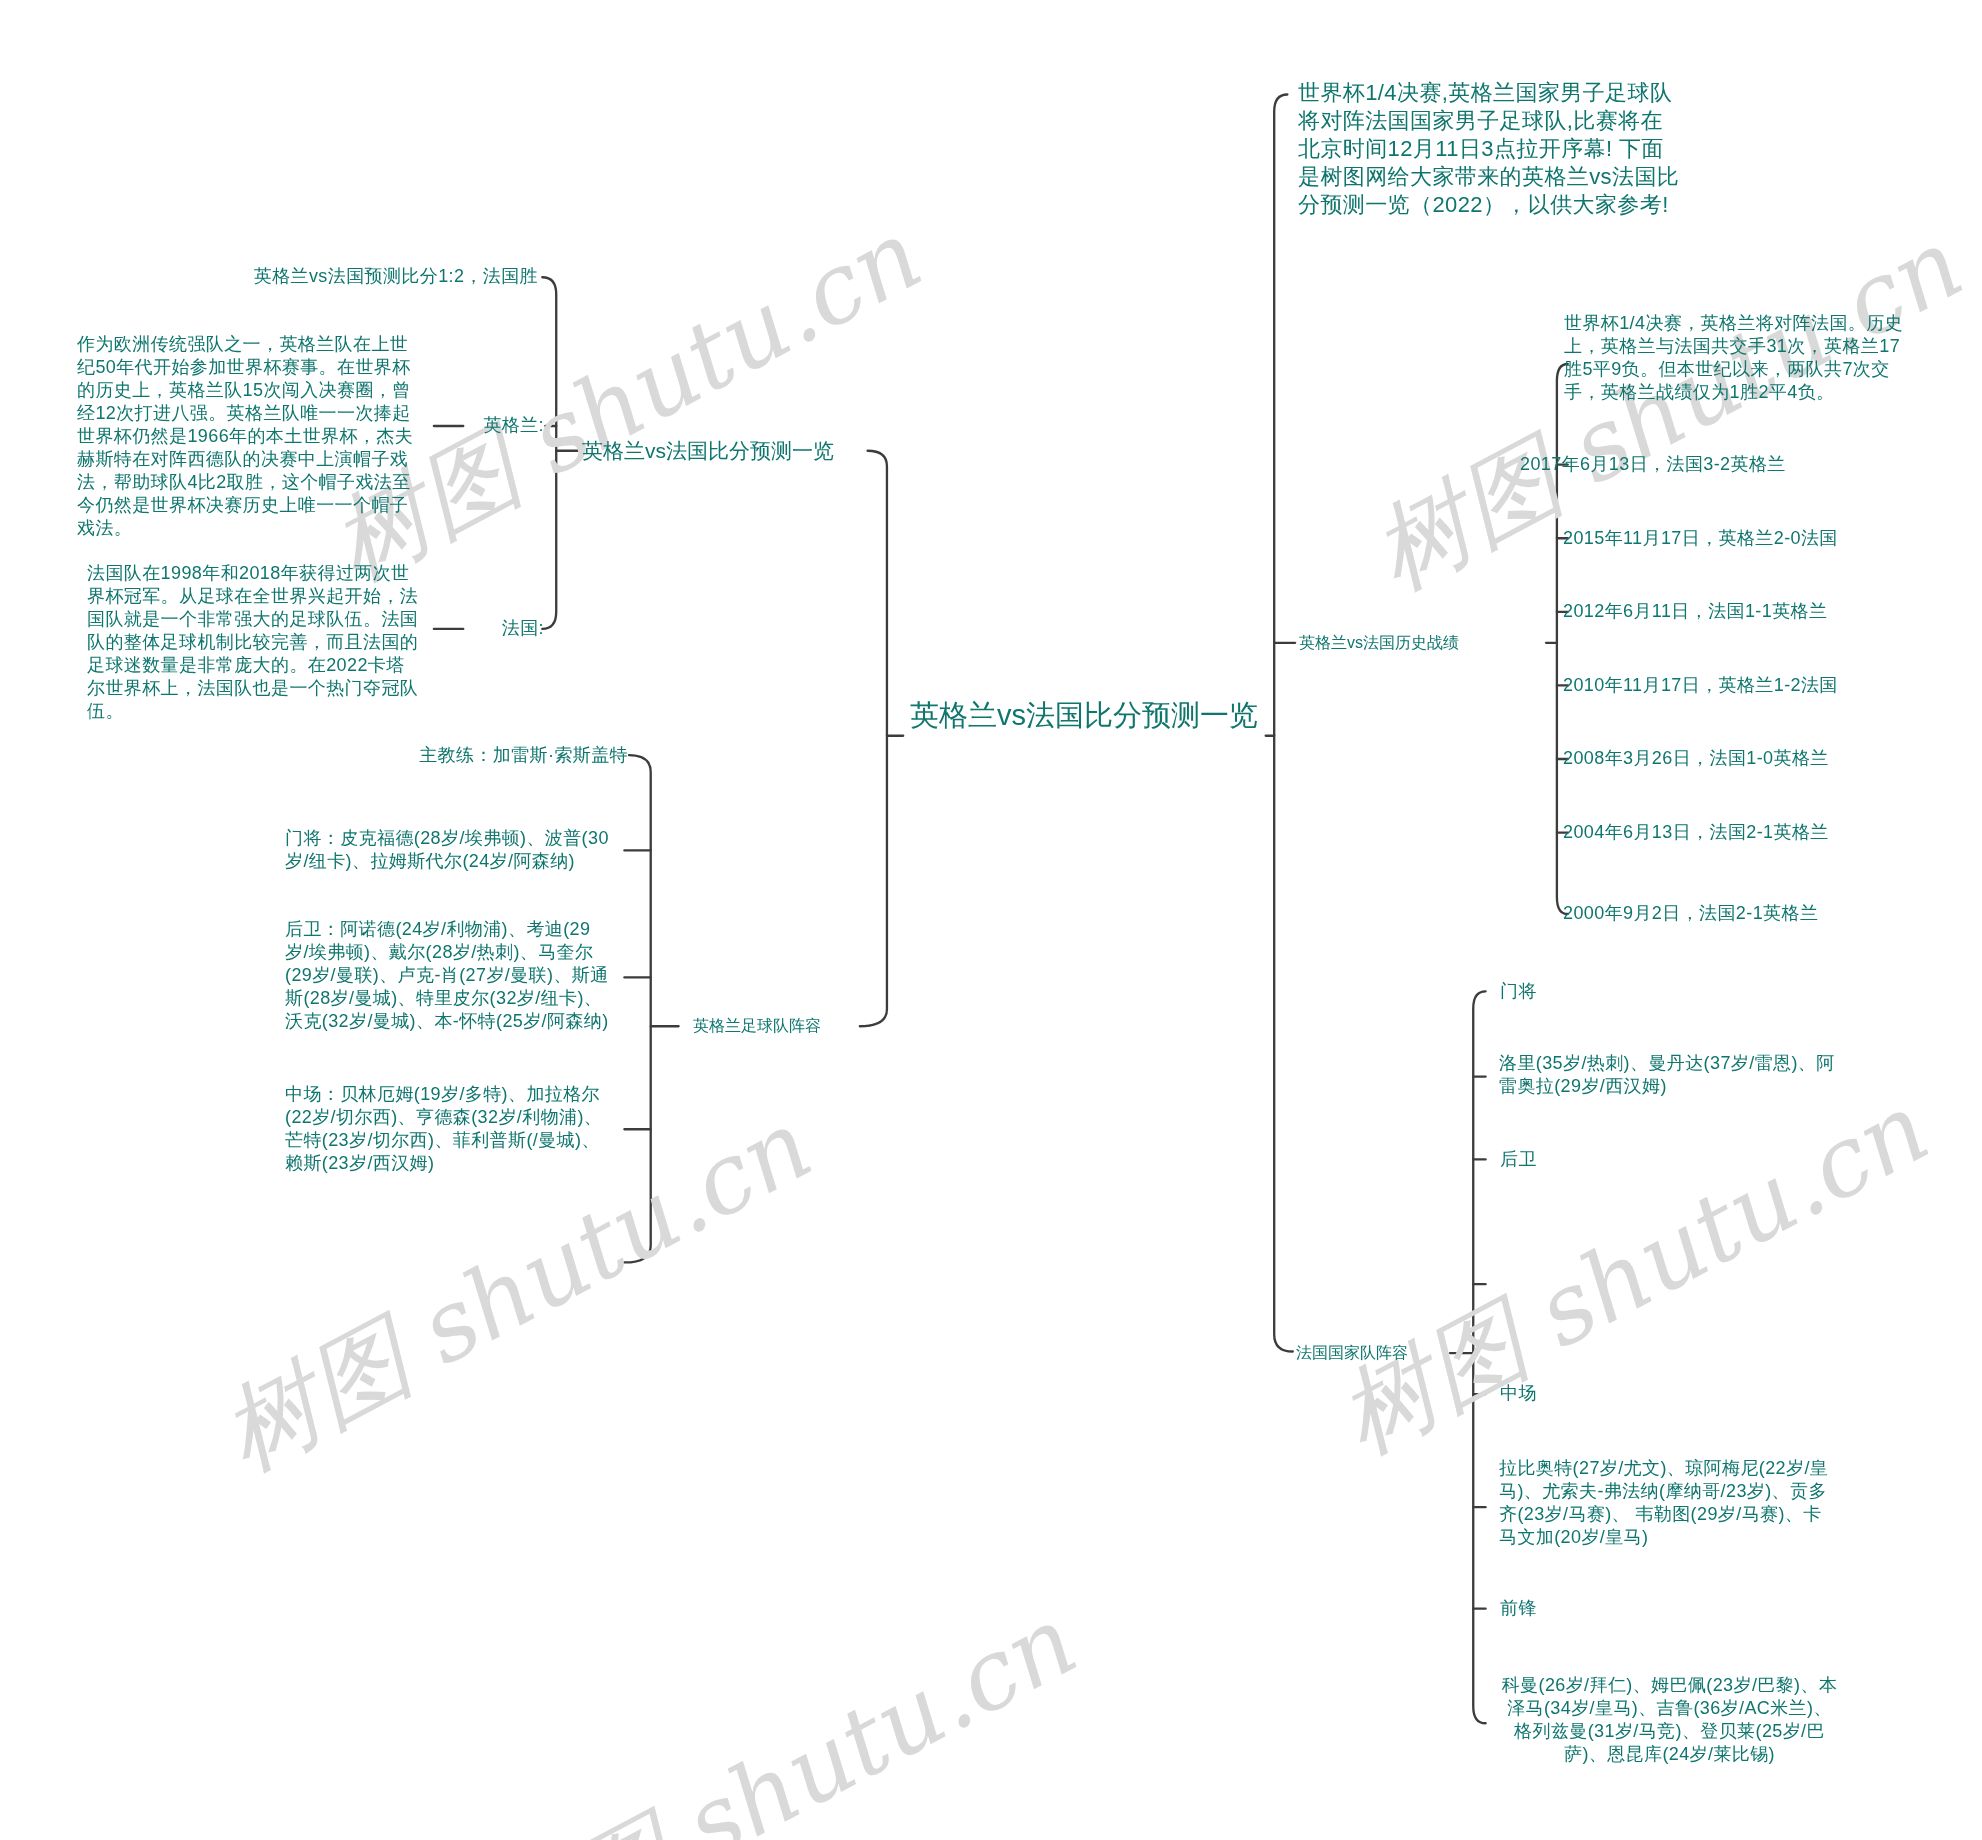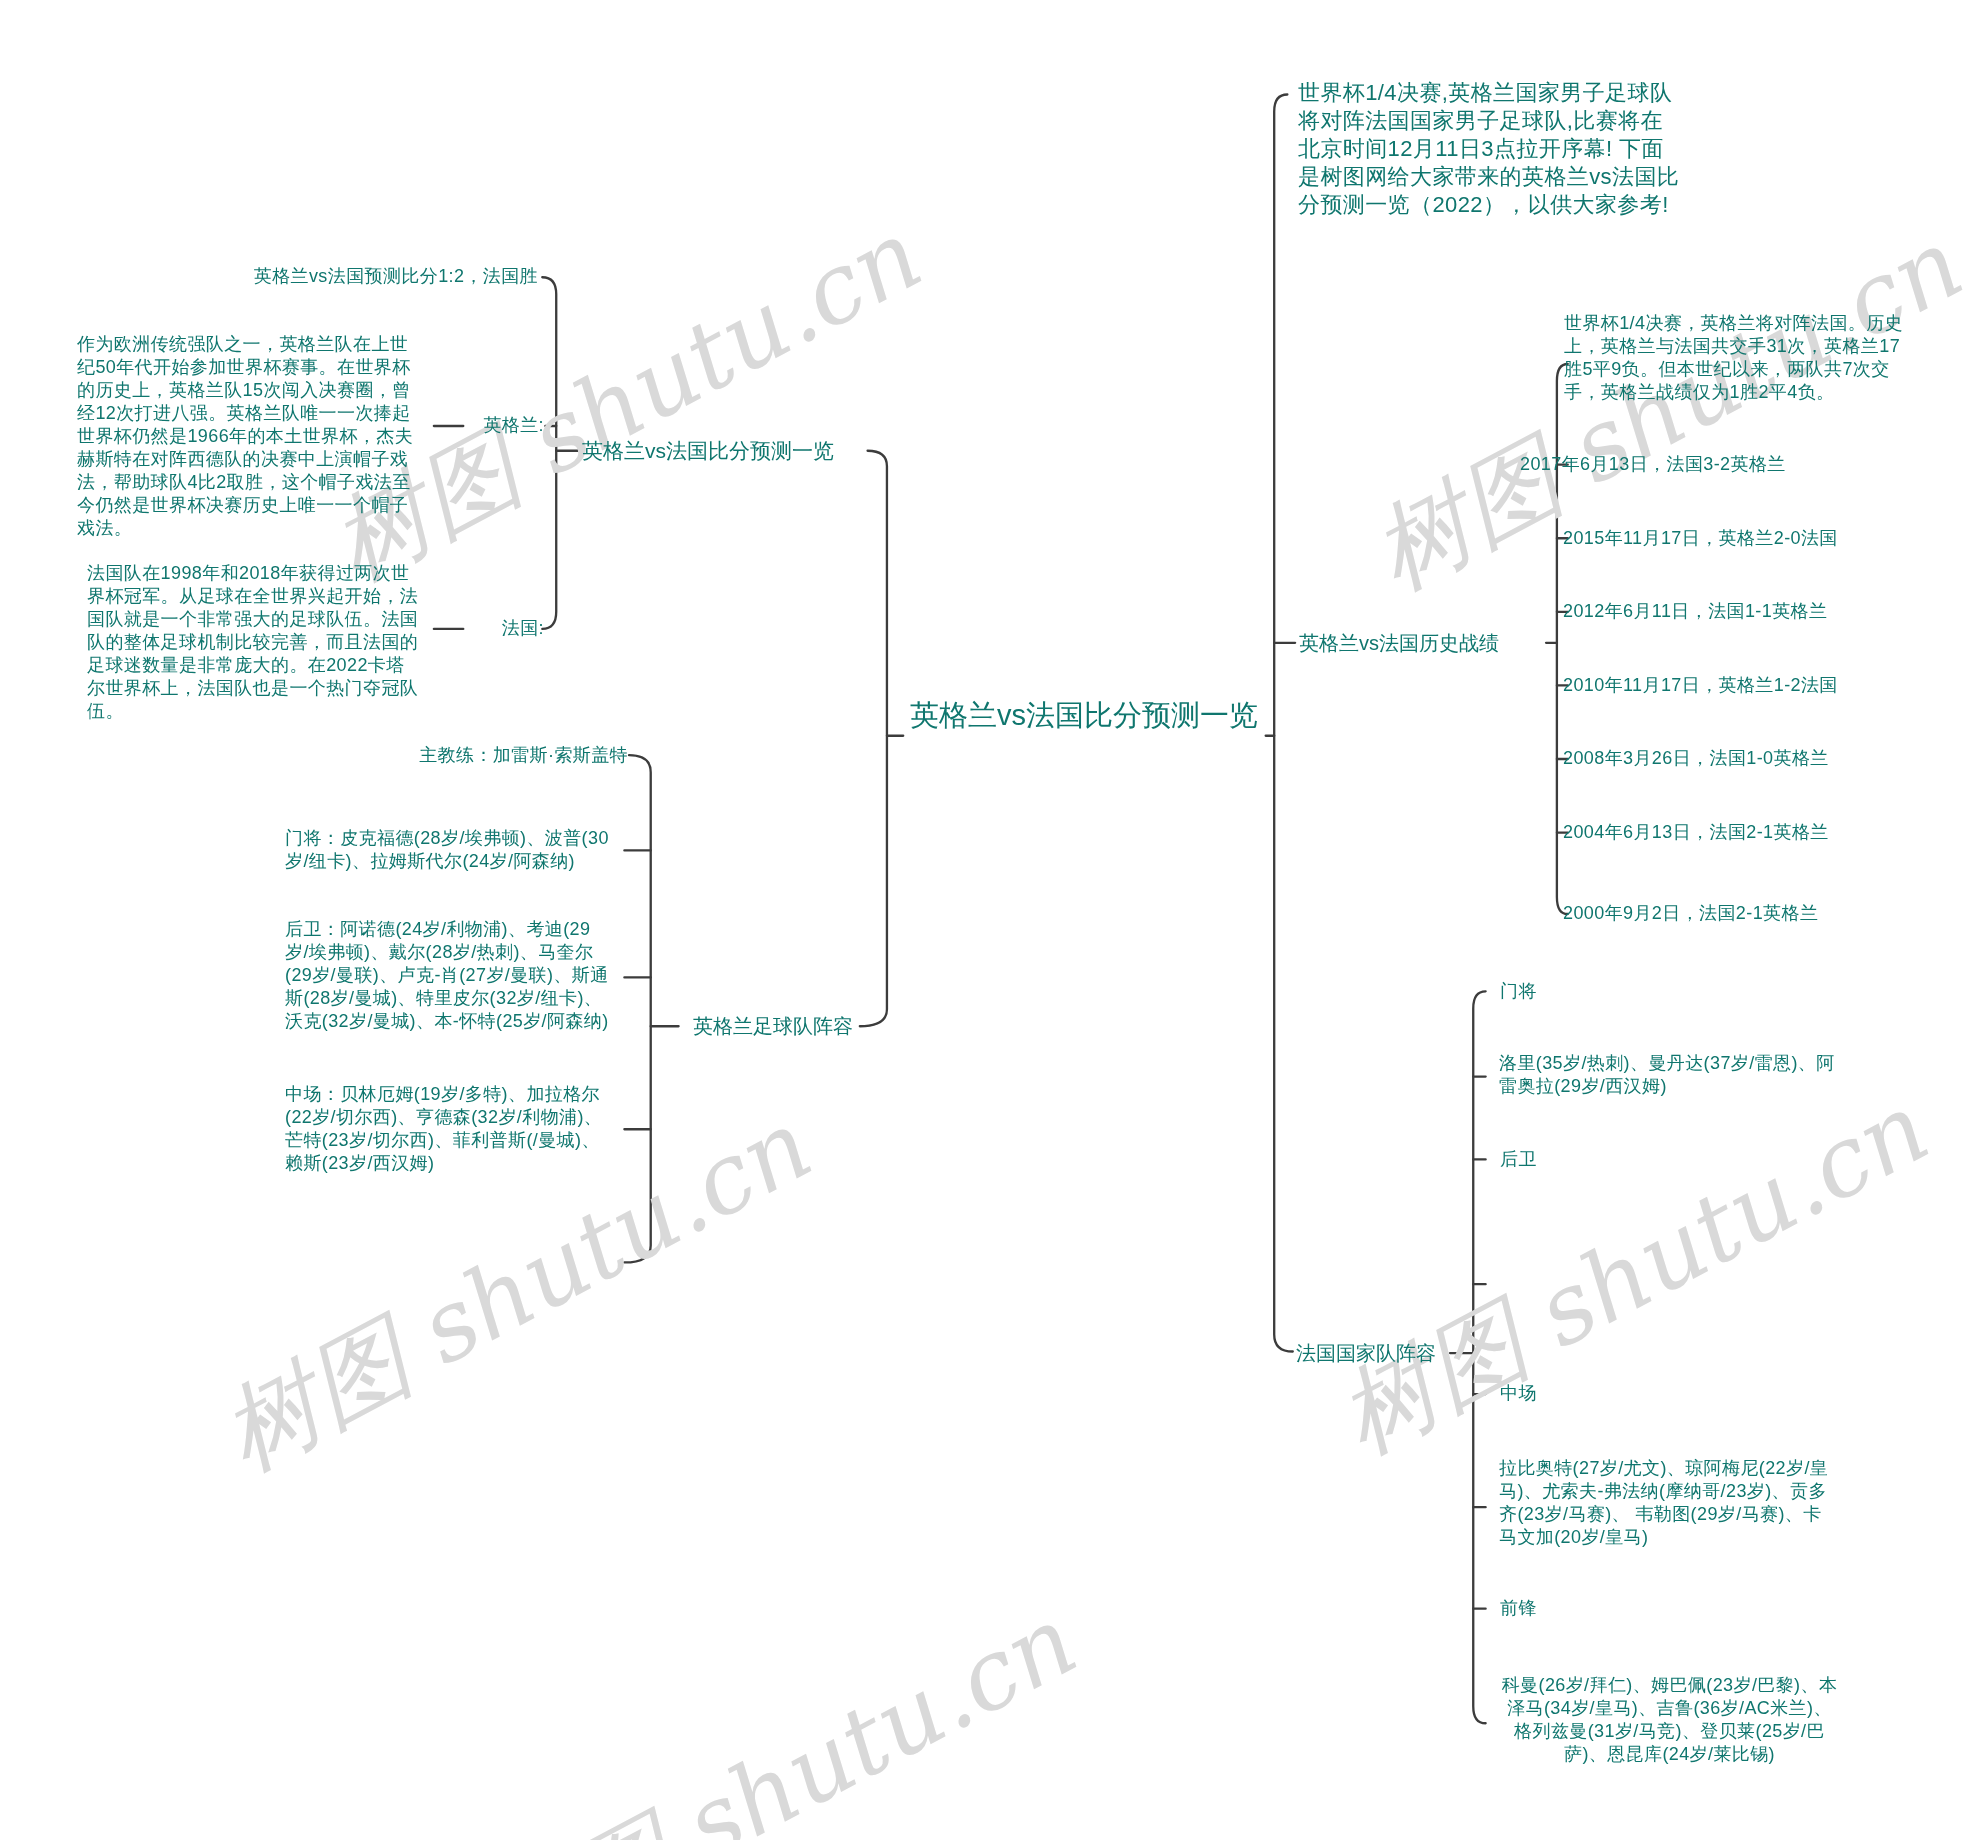--- a/index.html
+++ b/index.html
@@ -2,21 +2,21 @@
 <html style="font-size:12.4px"><head>
 <meta charset="utf-8">
 <style>
   html,body{margin:0;padding:0;background:#fff;}
   .canvas{
     position:relative;width:1983px;height:1841px;background:#ffffff;
     overflow:hidden;font-family:"Liberation Sans",sans-serif;color:#333333;
   }
   .t{position:absolute;color:#0f766e;}
   .body{font-size:18px;line-height:23px;letter-spacing:0.4px;}
-  .node{font-size:20px;line-height:26px;white-space:nowrap;}
+  .node{font-size:16px;line-height:26px;white-space:nowrap;}
   .node.small{font-size:21px;}
   .root{font-size:29px;line-height:40px;text-align:center;}
   .ra{text-align:right;}
   .intro{font-size:22px;line-height:28px;letter-spacing:0.4px;}
   .connectors{position:absolute;left:0;top:0;}
   .connectors path{fill:none;stroke:#3c3c3c;stroke-width:3;stroke-linecap:round;stroke-linejoin:round;}
   .wm{
     position:absolute;font-size:97px;color:#d9d9d9;white-space:nowrap;
     font-family:"DejaVu Serif",serif;font-style:italic;
     transform:rotate(-28deg);transform-origin:0 0;pointer-events:none;

